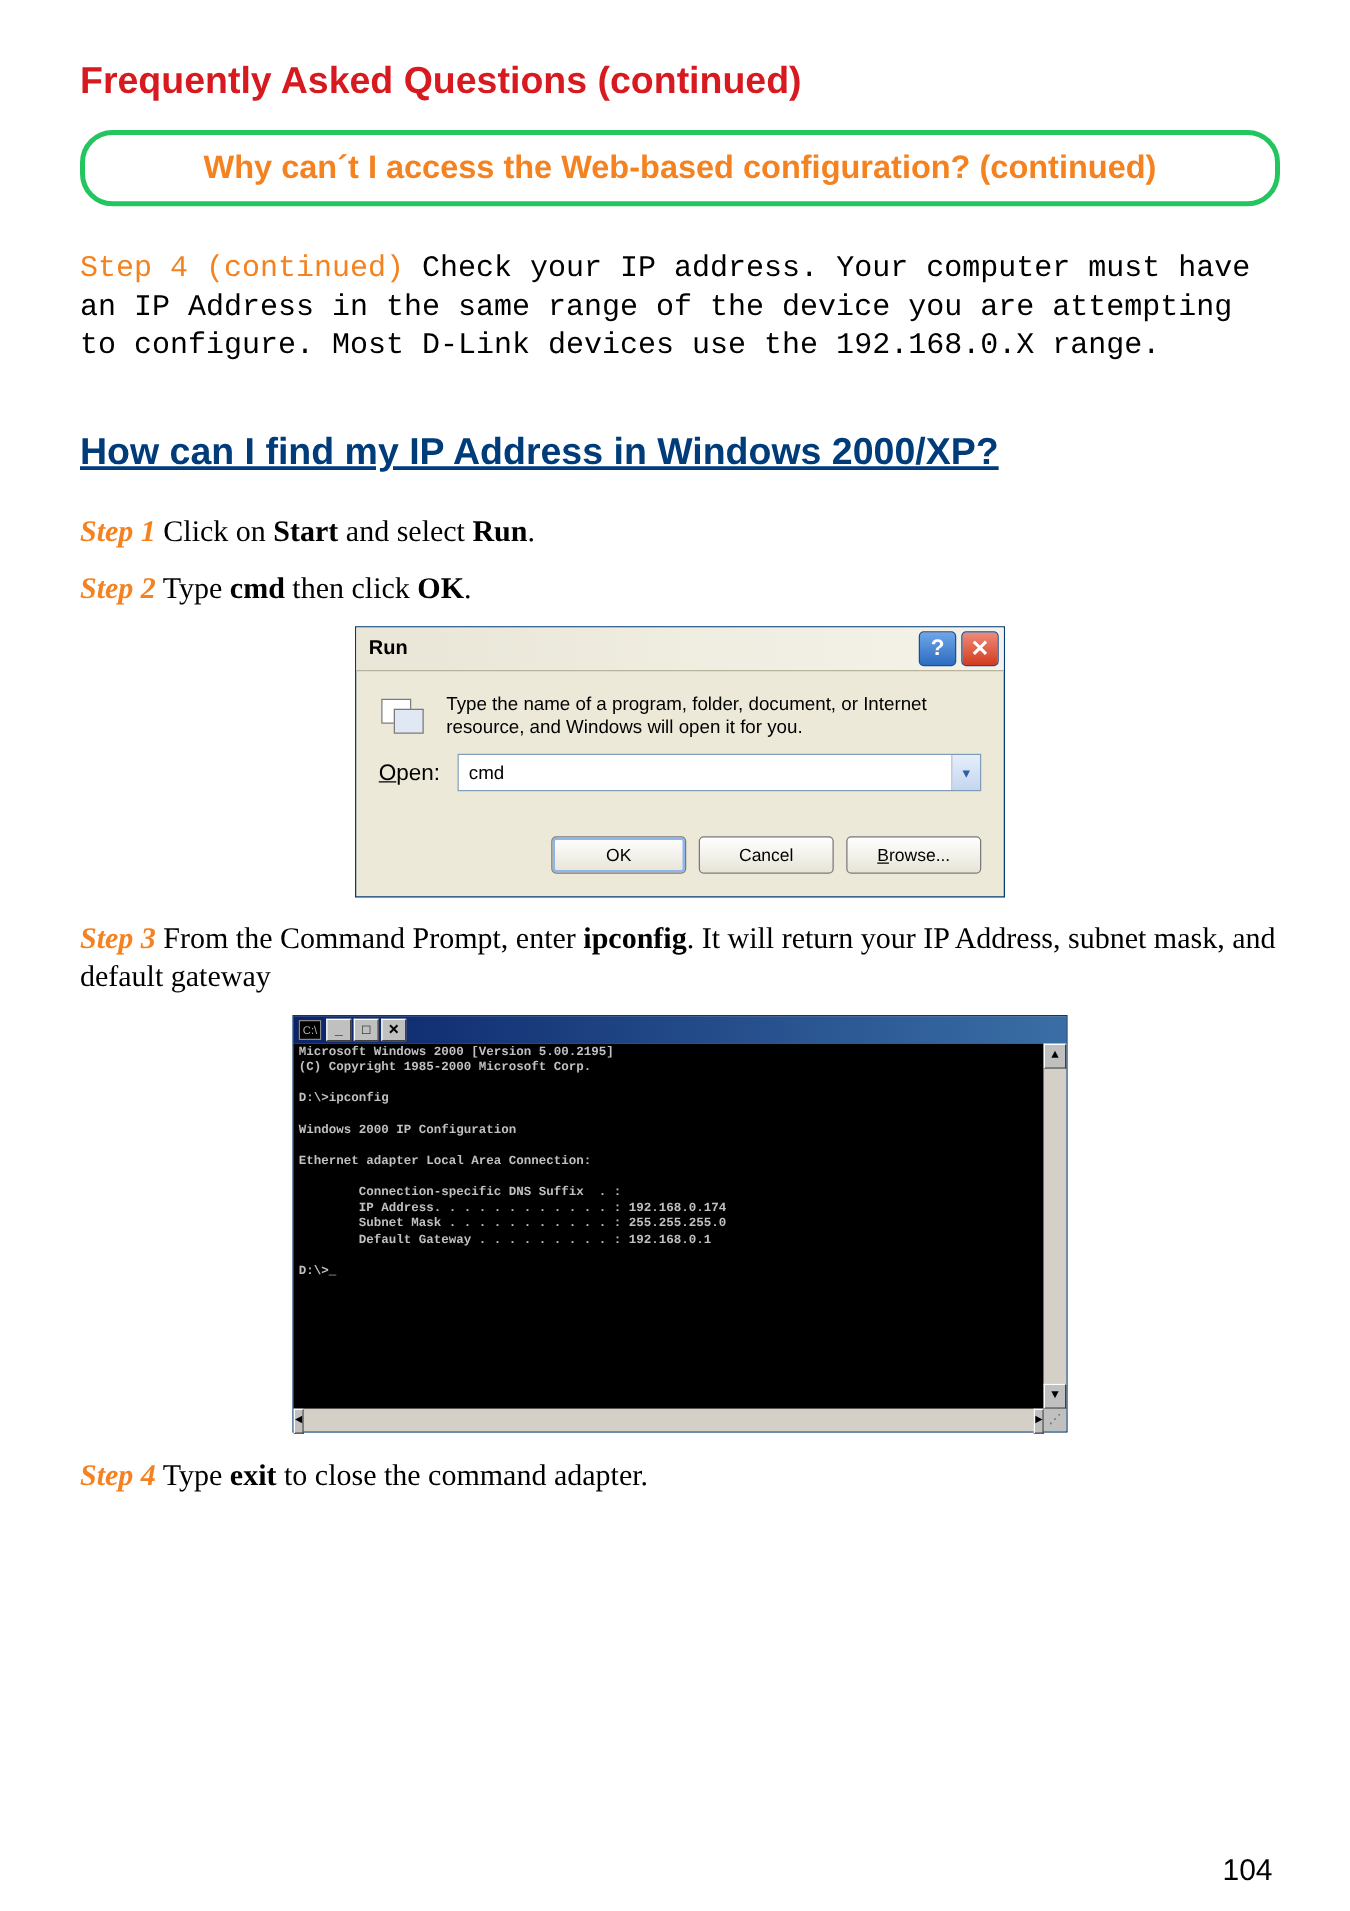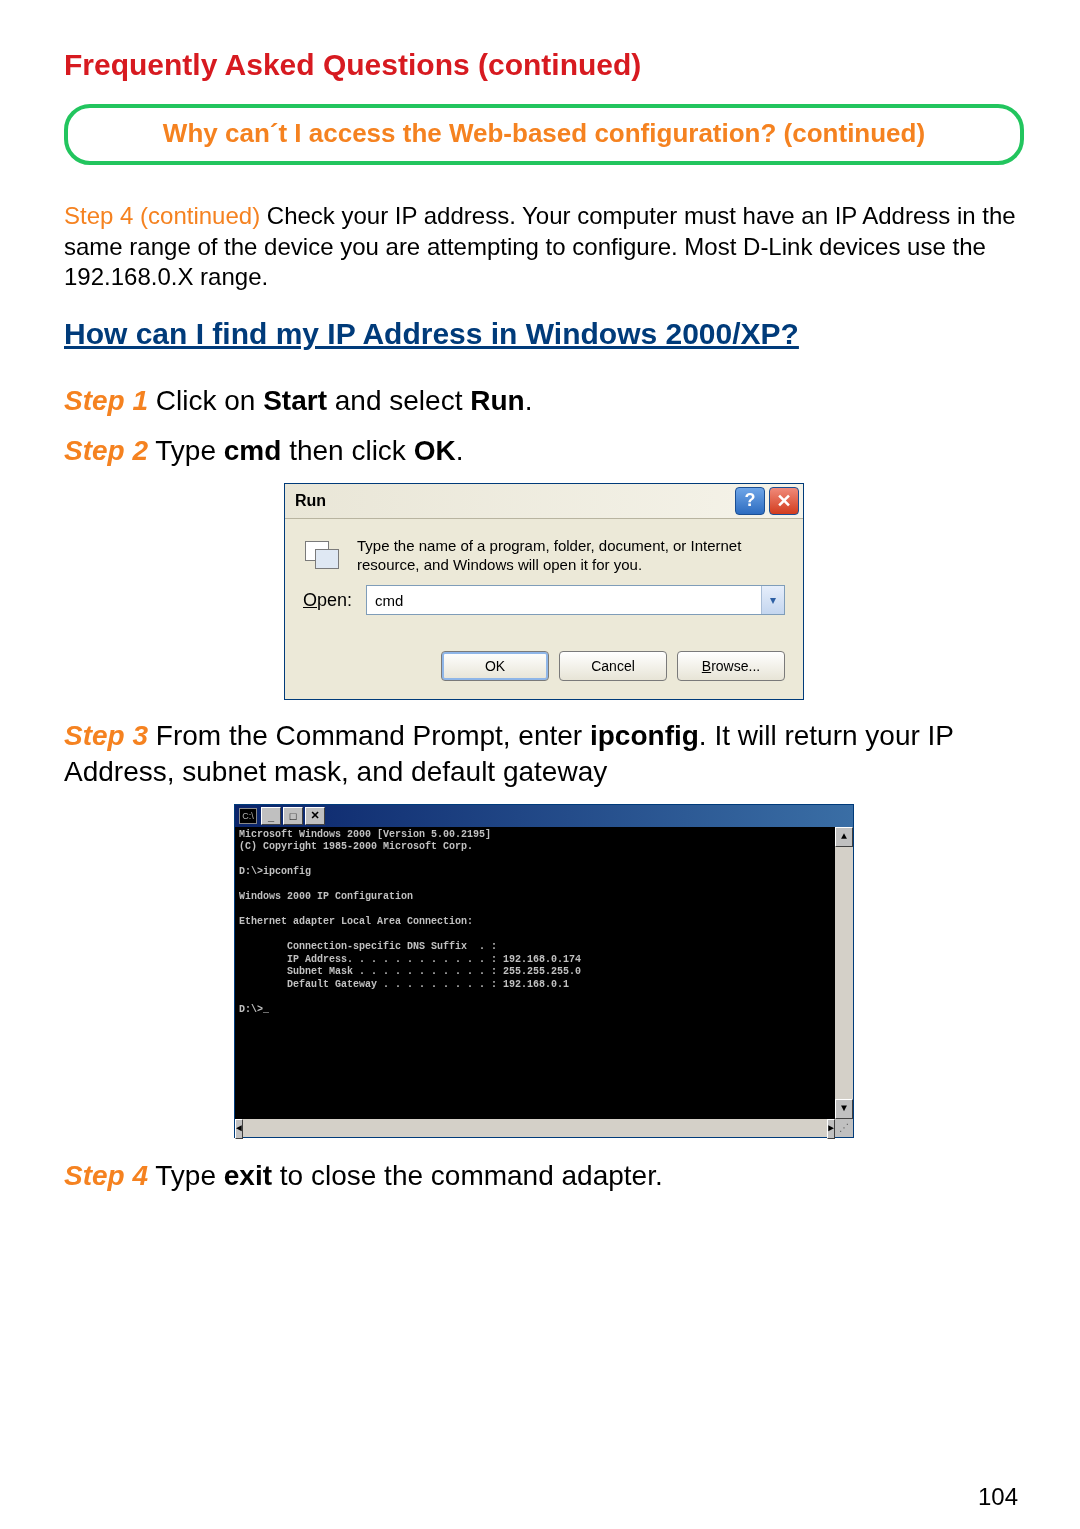--- a/index.html
+++ b/index.html
@@ -32,35 +32,37 @@
   }
   .section-pill-text {
     color: #f58220;
     font-weight: bold;
     font-size: 26px;
   }
   .body-text {
     font-size: 24px;
     line-height: 1.28;
     margin: 0 0 22px 0;
+    font-family: Liberation Mono, monospace;
   }
   .step-orange {
     color: #f58220;
   }
   .subheading {
     color: #003b7a;
     font-weight: bold;
     font-size: 30px;
     text-decoration: underline;
-    margin: 24px 0 32px 0;
+    margin: 52px 0 32px 0;
   }
   .step-line {
-    font-size: 28px;
+    font-size: 24px;
     line-height: 1.28;
     margin: 0 0 14px 0;
+    font-family: Liberation Serif, serif;
   }
   .step-label {
     color: #f58220;
     font-weight: bold;
     font-style: italic;
   }
   
   .run-dialog {
     width: 520px;
     margin: 4px auto 18px auto;

